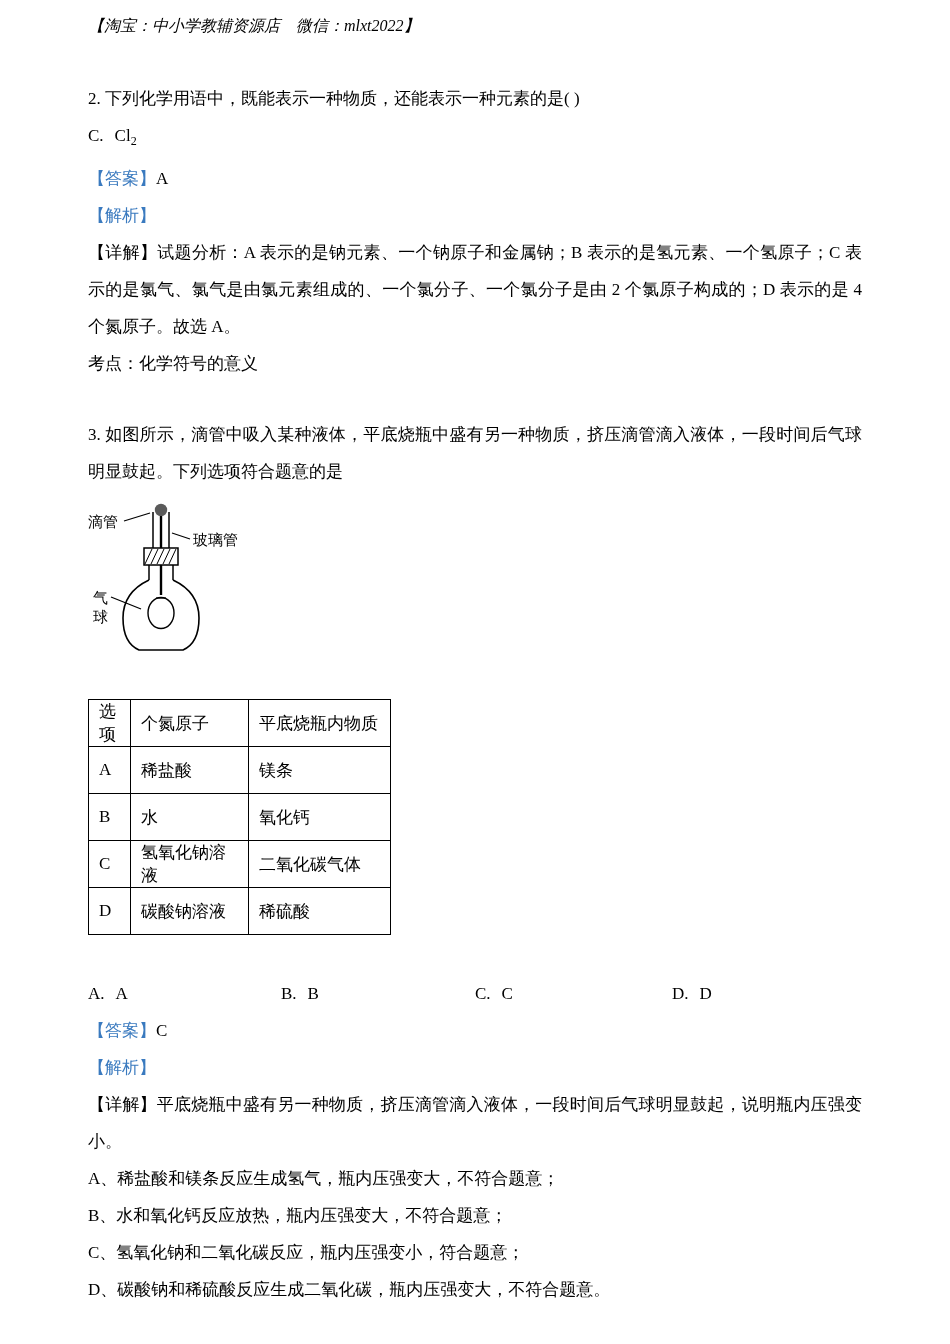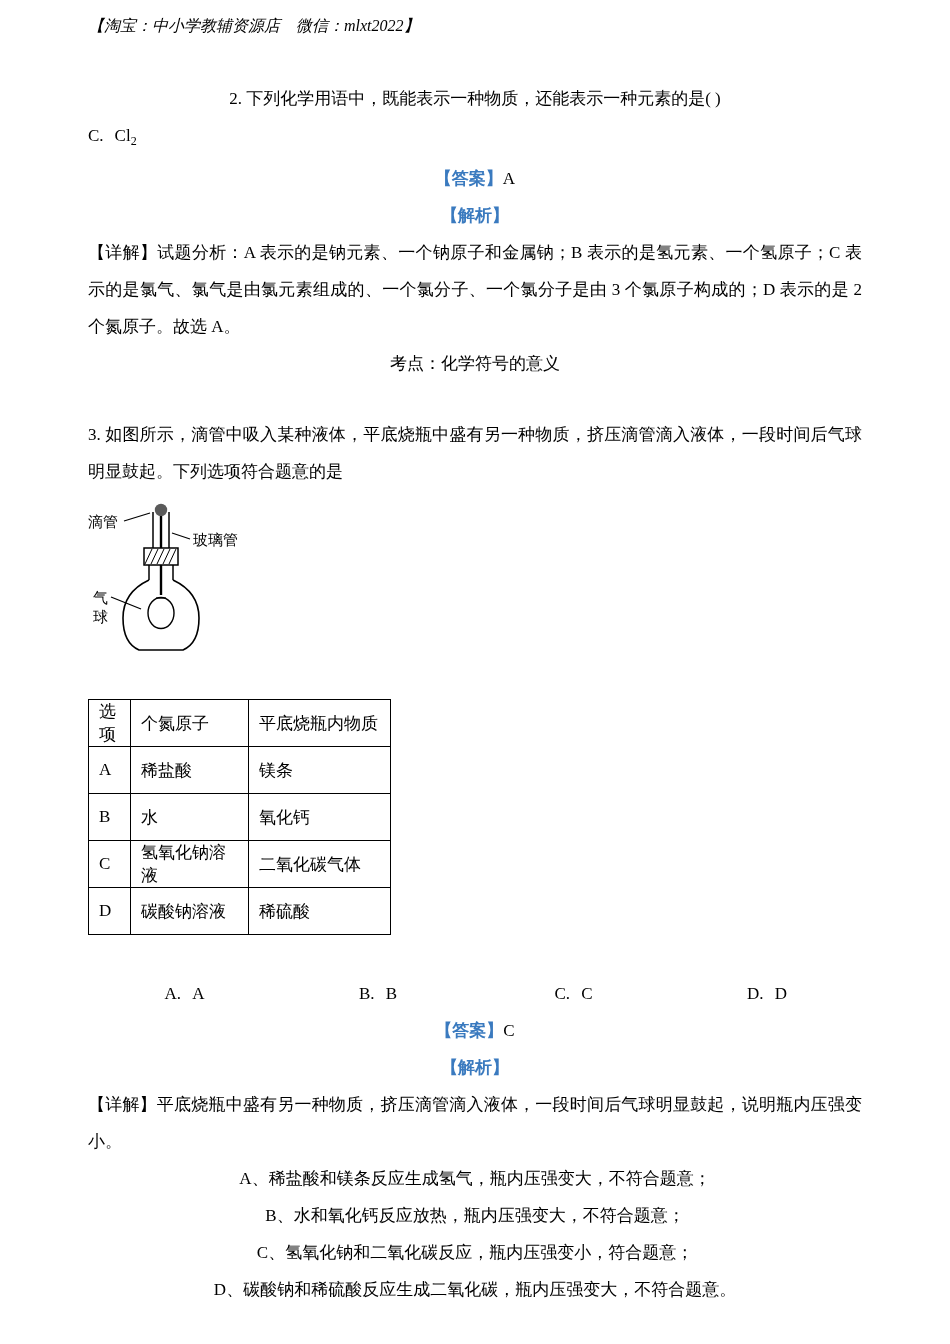--- a/index.html
+++ b/index.html
@@ -10,35 +10,35 @@
   }
   html,body{margin:0;padding:0;background:#e8e8e8;}
   .page{
     width:950px;min-height:1344px;box-sizing:border-box;margin:0 auto;
     background:var(--background);
     padding:10px 88px 40px 88px;
     font-family:"Liberation Serif","DejaVu Serif",serif;
     font-size:17px;color:var(--text);
   }
   .doc-header{font-size:16px;line-height:24px;margin:4px 0 42px 0;font-style:italic;}
-  .line{line-height:37px;text-align:center;}
+  .line{line-height:37px;}
   .para{line-height:37px;text-align:justify;}
-  .blue{color:var(--accent-blue);font-weight:bold;}
+  .blue{color:var(--accent-blue);}
   .options-row{display:grid;grid-template-columns:193px 194px 197px 1fr;line-height:37px;}
   .opt-label{margin-right:11px;}
   sub{font-size:12px;}
   .q2{margin-top:0;}
   .q3{margin-top:34px;}
   .figure-wrap{margin:10px 0 16px -2px;}
   .data-table{border-collapse:collapse;margin:6px 0 0 0;font-size:17px;border-radius:8px;}
   .data-table td{border:1.5px solid var(--table-border);height:46px;padding:0 10px;vertical-align:middle;}
   .col-option{width:42px;}
   .col-dropper{width:118px;}
   .col-flask{width:142px;}
-  .q3-options{margin-top:40px;text-align:center;}
+  .q3-options{margin-top:40px;}
   svg text{font-size:15px;font-family:"Liberation Serif","DejaVu Serif",serif;fill:#000;}
 </style>
 </head>
 <body>
 
 <div class="page">
 
   <div class="doc-header">【淘宝：中小学教辅资源店　微信：mlxt2022】</div>
 
   <section class="q2">
@@ -49,21 +49,21 @@
     </div>
 
     <div class="line">
       <span class="blue">【答案】</span><span>A</span>
     </div>
 
     <div class="line">
       <span class="blue">【解析】</span>
     </div>
 
-    <div class="para">【详解】试题分析：A 表示的是钠元素、一个钠原子和金属钠；B 表示的是氢元素、一个氢原子；C 表示的是氯气、氯气是由氯元素组成的、一个氯分子、一个氯分子是由 3 个氯原子构成的；D 表示的是 2 个氮原子。故选 A。</div>
+    <div class="para">【详解】试题分析：A 表示的是钠元素、一个钠原子和金属钠；B 表示的是氢元素、一个氢原子；C 表示的是氯气、氯气是由氯元素组成的、一个氯分子、一个氯分子是由 2 个氯原子构成的；D 表示的是 4 个氮原子。故选 A。</div>
 
     <div class="line">考点：化学符号的意义</div>
   </section>
 
   <section class="q3">
     <div class="para">3. 如图所示，滴管中吸入某种液体，平底烧瓶中盛有另一种物质，挤压滴管滴入液体，一段时间后气球明显鼓起。下列选项符合题意的是</div>
 
     <div class="figure-wrap">
       <svg width="230" height="178" viewBox="0 0 230 178" xmlns="http://www.w3.org/2000/svg">
 

